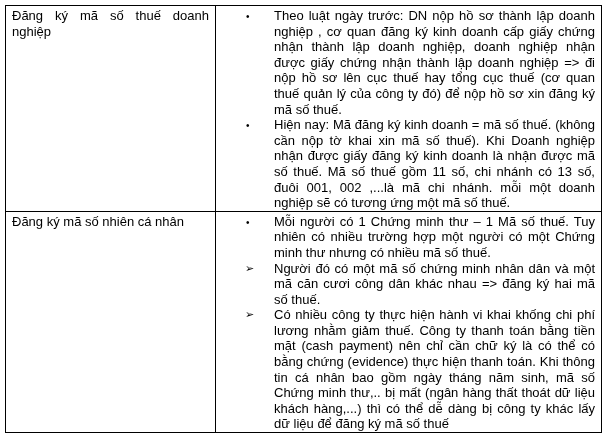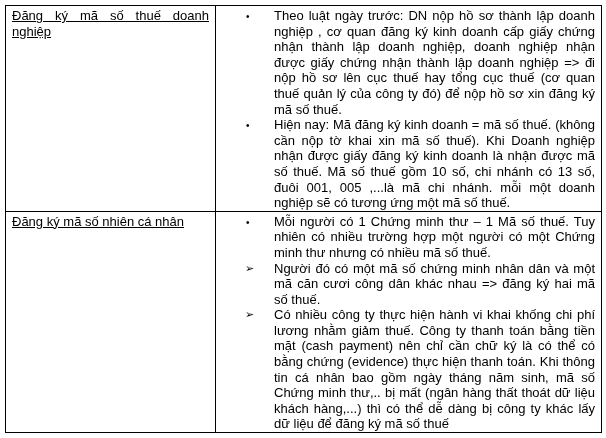--- a/index.html
+++ b/index.html
@@ -33,21 +33,20 @@
     .col-left {
       width: 209px;
     }
     .col-right {
       width: 385px;
     }
     .term {
       padding: 2px 6px 0 6px;
       text-align: justify;
       text-align-last: left;
-      text-decoration: underline;
     }
     .row-1 td { height: 203px; }
     .row-2 td { height: 214px; }
     .item-list {
       list-style: none;
       margin: 0;
       padding: 2px 6px 0 0;
     }
     .item {
       position: relative;
@@ -83,21 +82,21 @@
         <div class="term">Đăng ký mã số thuế doanh nghiệp</div>
       </td>
       <td class="col-right">
         <ul class="item-list">
           <li class="item">
             <span class="marker bullet">•</span>
             <span>Theo luật ngày trước: DN nộp hồ sơ thành lập doanh nghiệp , cơ quan đăng ký kinh doanh cấp giấy chứng nhận thành lập doanh nghiệp, doanh nghiệp nhận được giấy chứng nhận thành lập doanh nghiệp =&gt; đi nộp hồ sơ lên cục thuế hay tổng cục thuế (cơ quan thuế quản lý của công ty đó) để nộp hồ sơ xin đăng ký mã số thuế.</span>
           </li>
           <li class="item">
             <span class="marker bullet">•</span>
-            <span>Hiện nay: Mã đăng ký kinh doanh = mã số thuế. (không cần nộp tờ khai xin mã số thuế). Khi Doanh nghiệp nhận được giấy đăng ký kinh doanh là nhận được mã số thuế. Mã số thuế gồm 10 số, chi nhánh có 13 số, đuôi 001, 005 ,...là mã chi nhánh. mỗi một doanh nghiệp sẽ có tương ứng một mã số thuế.</span>
+            <span>Hiện nay: Mã đăng ký kinh doanh = mã số thuế. (không cần nộp tờ khai xin mã số thuế). Khi Doanh nghiệp nhận được giấy đăng ký kinh doanh là nhận được mã số thuế. Mã số thuế gồm 11 số, chi nhánh có 13 số, đuôi 001, 002 ,...là mã chi nhánh. mỗi một doanh nghiệp sẽ có tương ứng một mã số thuế.</span>
           </li>
         </ul>
       </td>
     </tr>
     <tr class="row-2">
       <td class="col-left">
         <div class="term">Đăng ký mã số nhiên cá nhân</div>
       </td>
       <td class="col-right">
         <ul class="item-list">

